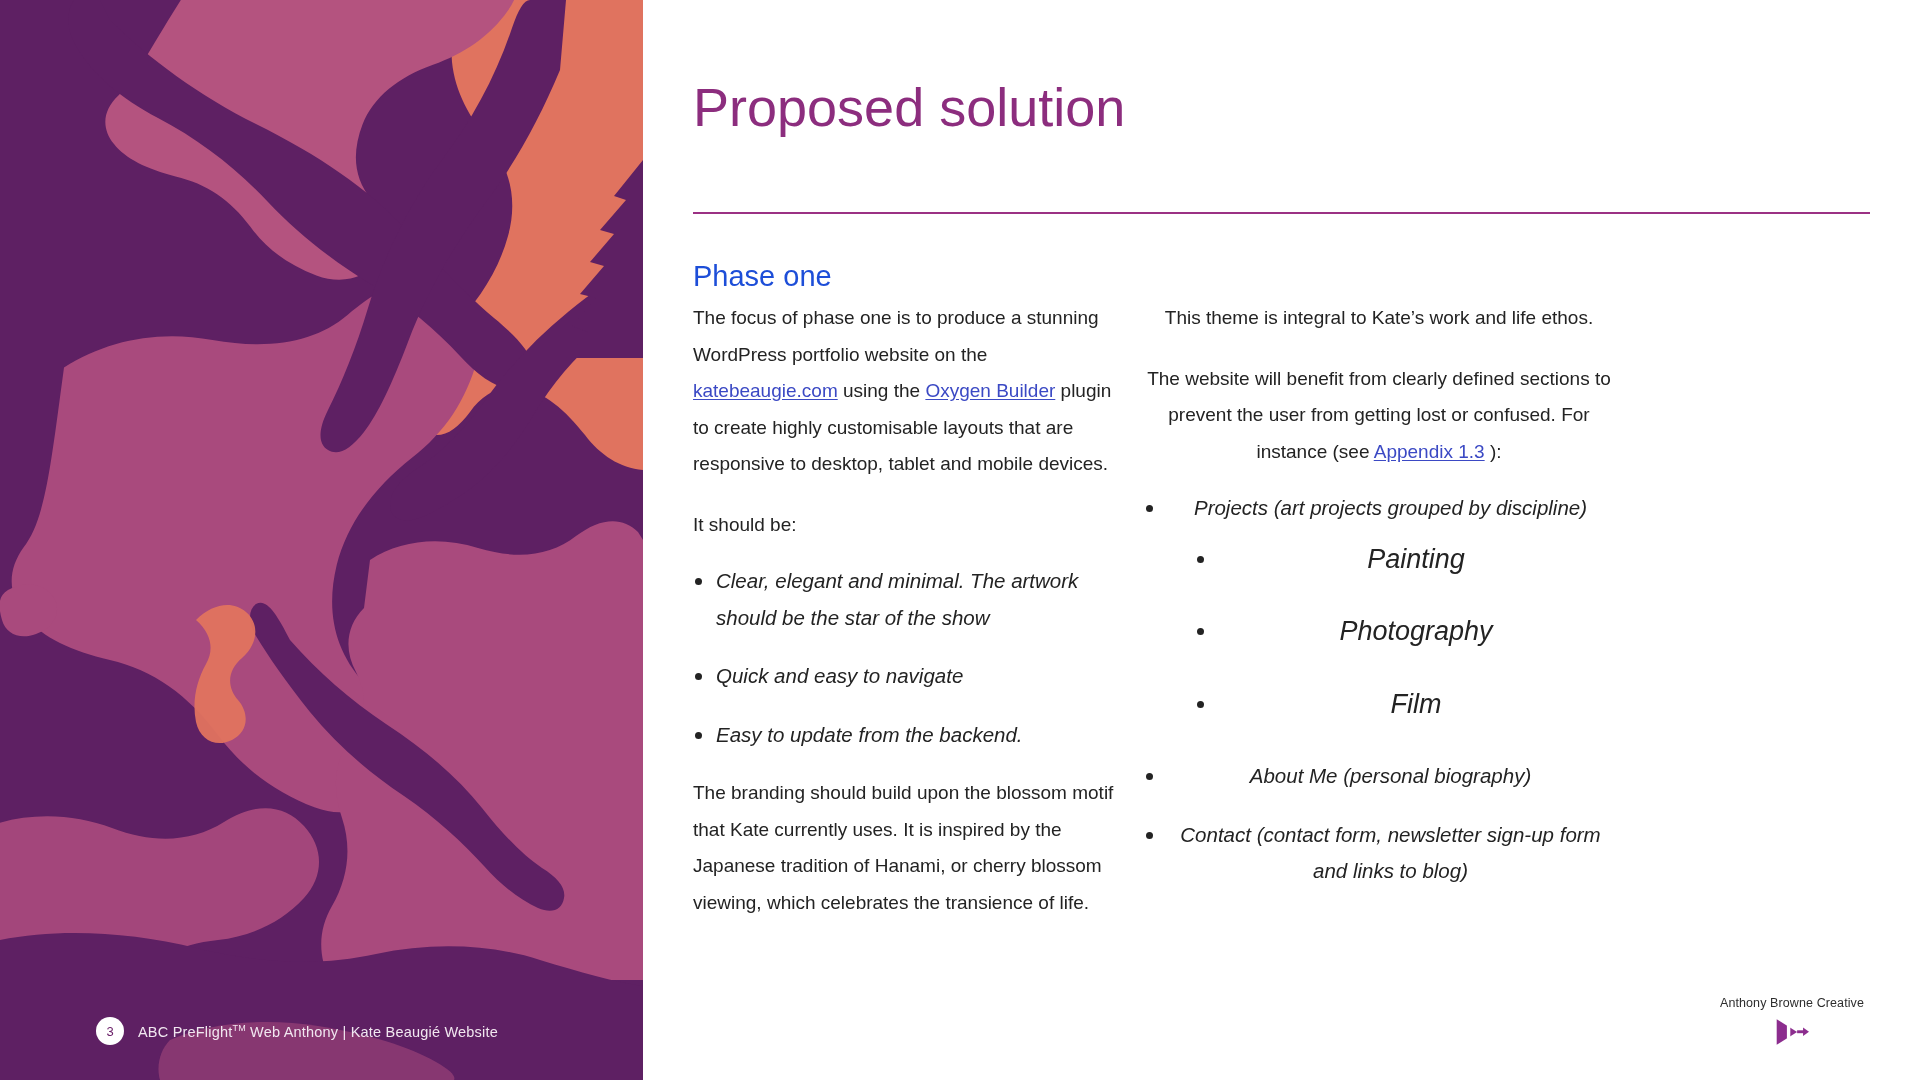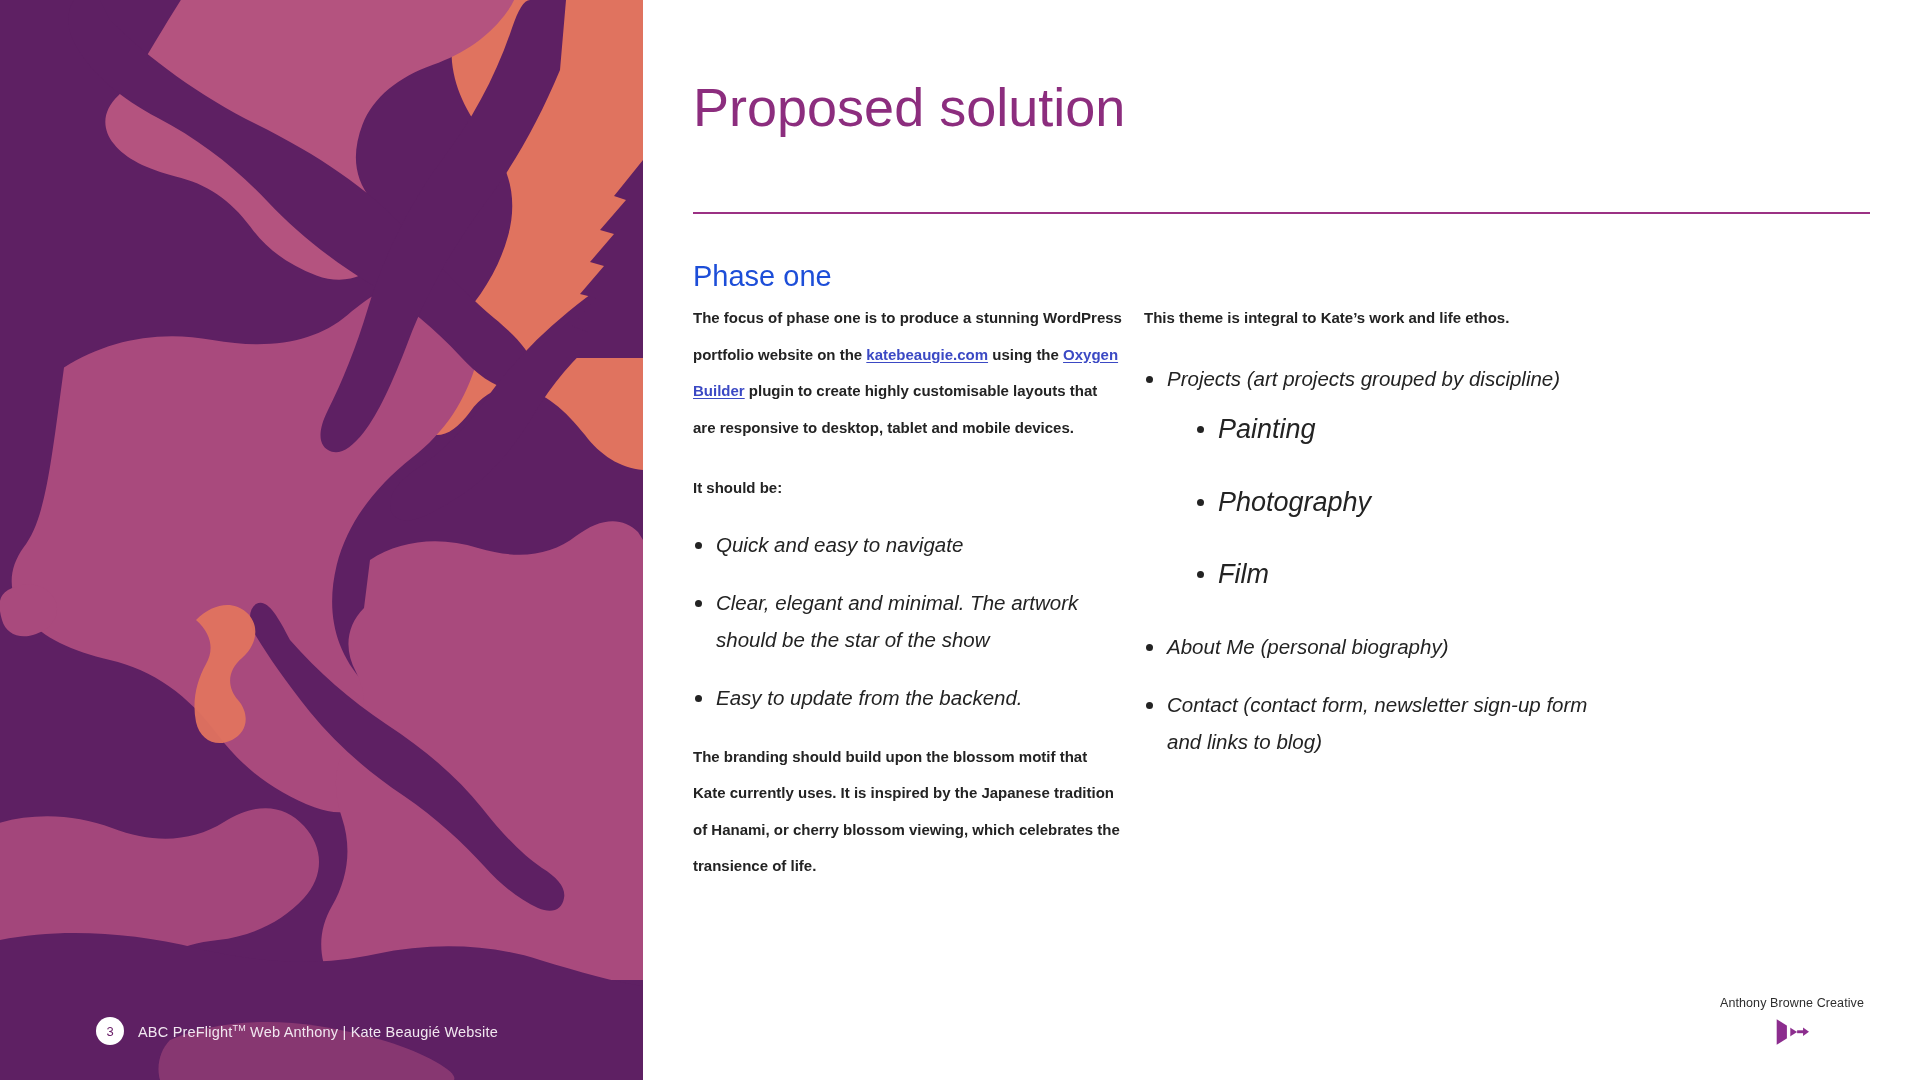--- a/index.html
+++ b/index.html
@@ -45,24 +45,24 @@
   }
   .section-heading{
     position:absolute; left:50px; top:259px;
     font-size:29px; font-weight:400; color:#1d4ed8; line-height:1.2;
   }
 
   .cols{ position:absolute; left:50px; top:300px; width:1190px; }
 
   .col{ position:absolute; top:0; }
   .col-left{ left:0; width:430px; }
-  .col-right{ left:451px; width:470px; }
+  .col-right{ left:451px; width:470px;text-align:center; }
 
   p.body{
-    font-size:15px; line-height:36.5px; color:#232323; font-weight:700;
+    font-size:19px; line-height:36.5px; color:#232323; font-weight:400;
     margin-bottom:24px;
   }
   p.body.tight{ margin-bottom:20px; }
 
   a.lnk{ color:#3B49C4; text-decoration:underline; text-underline-offset:2px; }
 
   ul.bullets{ list-style:none; margin:0 0 22px 0; padding:0;font-style:italic; }
   ul.bullets > li{
     position:relative; padding-left:23px; margin-bottom:22px;
     font-size:20.5px; line-height:36.5px; color:#232323;
@@ -191,29 +191,30 @@
     <h1 class="page-title">Proposed solution</h1>
     <div class="divider"></div>
     <h2 class="section-heading">Phase one</h2>
 
     <div class="cols">
 
       <div class="col col-left">
         <p class="body" id="lp1"><span>The focus of phase one is to produce a stunning WordPress portfolio website on the </span><a class="lnk" href="#">katebeaugie.com</a><span> using the </span><a class="lnk" href="#">Oxygen Builder</a><span> plugin to create highly customisable layouts that are responsive to desktop, tablet and mobile devices.</span></p>
         <p class="body tight"> It should be:</p>
         <ul class="bullets" id="leftBullets">
+            <li>Clear, elegant and minimal. The artwork should be the star of the show</li>
             <li>Quick and easy to navigate</li>
-            <li>Clear, elegant and minimal. The artwork should be the star of the show</li>
             <li>Easy to update from the backend.</li>
           </ul>
         <p class="body">The branding should build upon the blossom motif that Kate currently uses. It is inspired by the Japanese tradition of Hanami, or cherry blossom viewing, which celebrates the transience of life.</p>
       </div>
 
       <div class="col col-right">
         <p class="body">This theme is integral to Kate’s work and life ethos.</p>
+        <p class="body tight" id="rp2"><span>The website will benefit from clearly defined sections to prevent the user from getting lost or confused. For instance (see </span><a class="lnk" href="#">Appendix 1.3</a><span> ):</span></p>
         <ul class="bullets" id="rightBullets">
             <li><span>Projects (art projects grouped by discipline)</span><ul class="sub">
                 <li>Painting</li>
                 <li>Photography</li>
                 <li>Film</li>
               </ul></li>
             <li><span>About Me (personal biography)</span></li>
             <li><span>Contact (contact form, newsletter sign-up form and links to blog)</span></li>
           </ul>
       </div>

